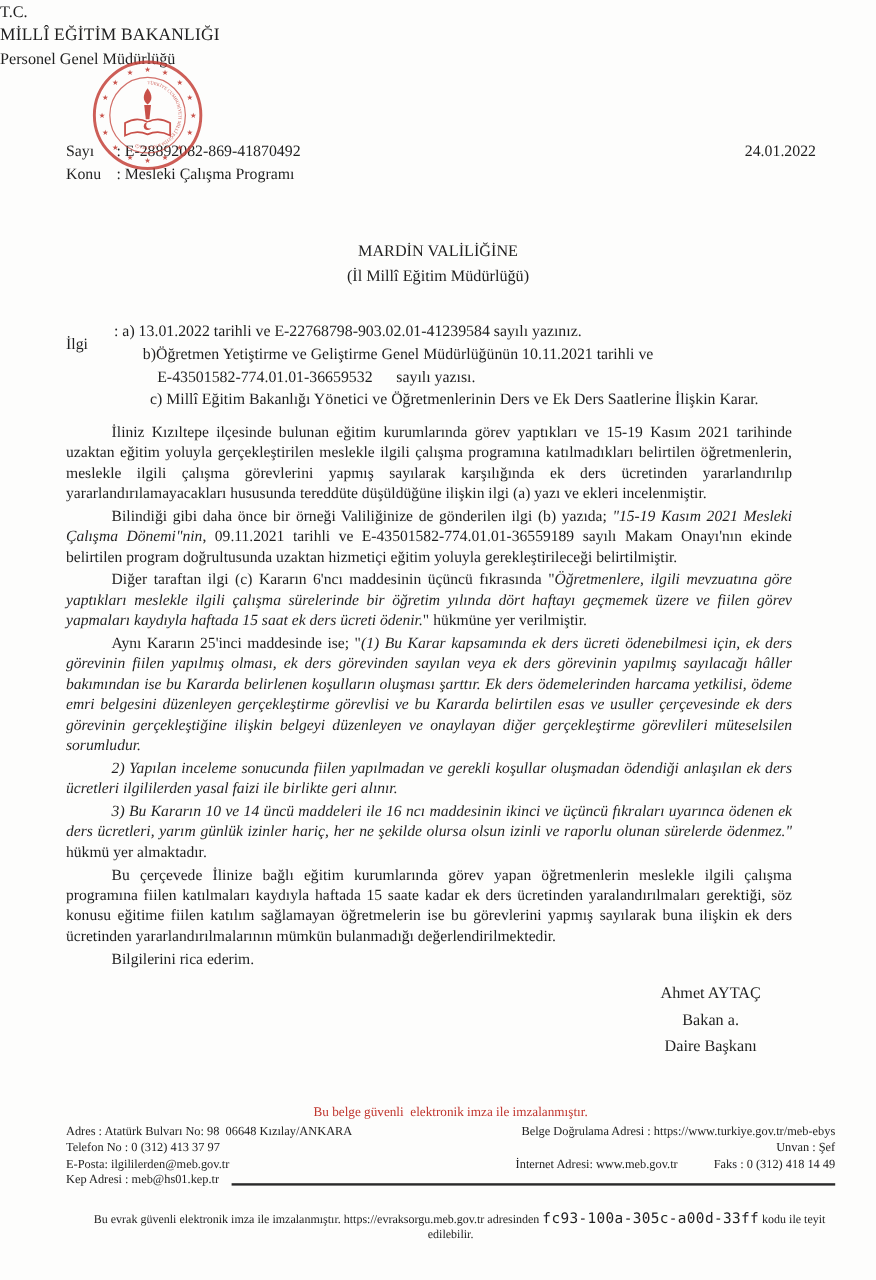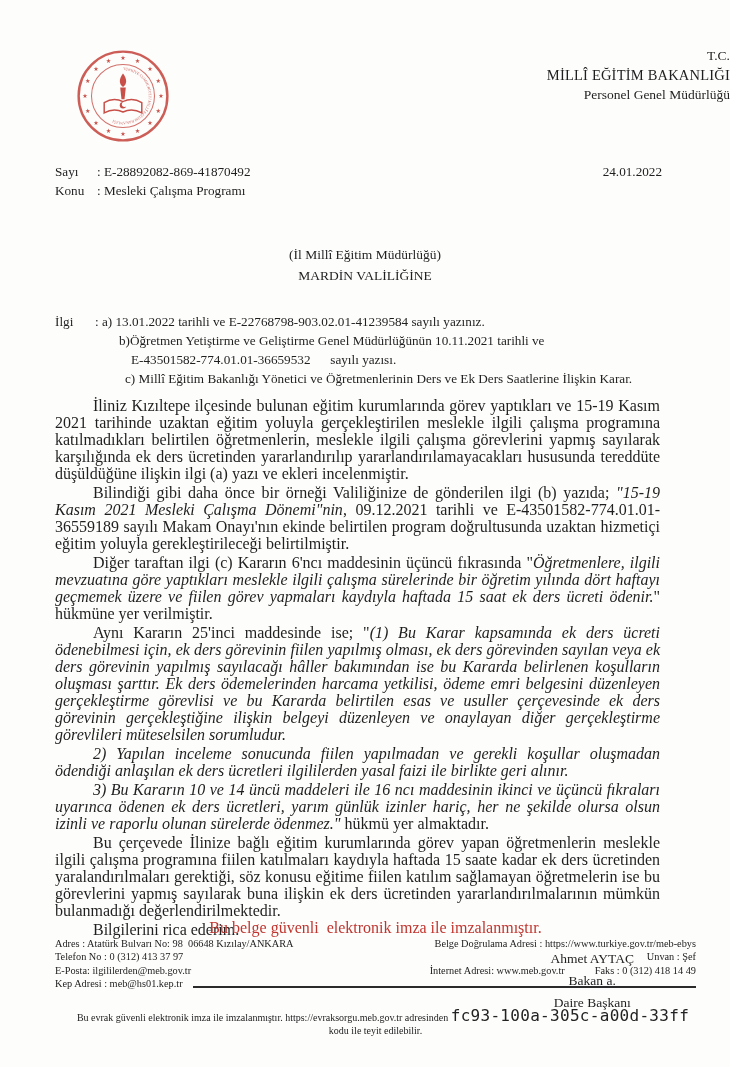--- a/index.html
+++ b/index.html
@@ -5,56 +5,56 @@
   :root { --red:#c0352e; --ink:#1f1f1f; }
   html,body{margin:0;padding:0;}
   body{background:#ffffff;}
   .page{
     width:730px;height:1067px;position:relative;overflow:hidden;
     background:#fdfdfc;color:var(--ink);
     font-family:"Liberation Serif","DejaVu Serif",serif;
   }
   
   .logo{position:absolute;left:76px;top:49px;}
-  .header-titles{padding-top:46px;text-align:right;}
+  .header-titles{text-align:left;}
   .t-tc{font-size:13.5px;line-height:19px;}
   .t-ministry{font-size:14.5px;line-height:20px;letter-spacing:.2px;}
   .t-dept{font-size:13.5px;line-height:19px;}
   
-  .meta{margin:58px 68px 0 55px;font-size:13.2px;line-height:19px;}
+  .meta{margin:58px 50px 0 55px;font-size:13.2px;line-height:19px;}
   .meta-row{display:flex;}
   .meta-label{width:42px;flex:none;}
   .meta-date{margin-left:auto;}
   
   .addressee{margin-top:44px;text-align:center;font-size:13.5px;line-height:21px;}
   
   .ilgi{margin:26px 66px 0 55px;font-size:13.2px;line-height:19px;position:relative;}
-  .ilgi-label{position:absolute;left:0;top:0;}
+  .ilgi-label{position:absolute;left:0;top:11px;}
   .ilgi-line{white-space:pre-wrap;display:block;}
   .ilgi-a{padding-left:40px;}
   .ilgi-b1{padding-left:64px;}
   .ilgi-b2{padding-left:76px;}
   .ilgi-c{padding-left:70px;}
   
-  .letter-body{margin:9px 70px 0 55px;font-size:16px;line-height:17px;text-align:justify;}
+  .letter-body{margin:9px 70px 0 55px;font-size:13px;line-height:17px;text-align:justify;}
   .letter-body p{margin:2px 0;text-indent:38px;}
   .it{font-style:italic;}
   
   .signature{margin:10px 96px 0 0;text-align:right;font-size:13.5px;}
   .sig-block{display:inline-block;text-align:center;line-height:22px;}
   
   .footer{position:absolute;left:55px;right:34px;top:921px;font-size:10.3px;line-height:13.6px;color:#222;}
-  .f-red{text-align:center;color:var(--red);font-size:16px;margin-bottom:2px;white-space:pre-wrap;}
+  .f-red{text-align:center;color:var(--red);font-size:11px;margin-bottom:2px;white-space:pre-wrap;}
   .f-row{display:flex;white-space:pre-wrap;align-items:flex-end;}
   .f-right{margin-left:auto;text-align:left;}
   .f-mid{margin-left:auto;}
   .f-gap{margin-left:30px;}
   .f-rule{flex:1;border-bottom:2px solid #2a2a2a;margin:0 0 3px 10px;}
   .f-verify{text-align:center;margin-top:4px;font-size:10px;white-space:pre-wrap;}
-  .f-code{font-family:"DejaVu Sans Mono","Liberation Mono",monospace;font-size:16px;letter-spacing:.3px;}
+  .f-code{font-family:"DejaVu Sans Mono","Liberation Mono",monospace;font-size:12px;letter-spacing:.3px;}
 </style>
 </head>
 <body>
 
 <div class="page">
 
   <svg class="logo" width="94" height="94" viewBox="0 0 100 100" xmlns="http://www.w3.org/2000/svg" xmlns:xlink="http://www.w3.org/1999/xlink">
     <defs>
       <path id="ringPath" d="M 50 22.5 A 27.5 27.5 0 1 1 49.9 22.5"></path>
     </defs>
@@ -102,35 +102,35 @@
       <span>: E-28892082-869-41870492</span>
       <span class="meta-date">24.01.2022</span>
     </div>
     <div class="meta-row">
       <span class="meta-label">Konu</span>
       <span>: Mesleki Çalışma Programı</span>
     </div>
   </div>
 
   <div class="addressee">
+    <div>MARDİN VALİLİĞİNE</div>
     <div>(İl Millî Eğitim Müdürlüğü)</div>
-    <div>MARDİN VALİLİĞİNE</div>
   </div>
 
   <div class="ilgi">
     <span class="ilgi-label">İlgi</span>
     <span class="ilgi-line ilgi-a">: a) 13.01.2022 tarihli ve E-22768798-903.02.01-41239584 sayılı yazınız.</span>
     <span class="ilgi-line ilgi-b1">b)Öğretmen Yetiştirme ve Geliştirme Genel Müdürlüğünün 10.11.2021 tarihli ve</span>
     <span class="ilgi-line ilgi-b2">E-43501582-774.01.01-36659532      sayılı yazısı.</span>
     <span class="ilgi-line ilgi-c">c) Millî Eğitim Bakanlığı Yönetici ve Öğretmenlerinin Ders ve Ek Ders Saatlerine İlişkin Karar.</span>
   </div>
 
   <div class="letter-body">
     <p><span>İliniz Kızıltepe ilçesinde bulunan eğitim kurumlarında görev yaptıkları ve 15-19 Kasım 2021 tarihinde uzaktan eğitim yoluyla gerçekleştirilen meslekle ilgili çalışma programına katılmadıkları belirtilen öğretmenlerin, meslekle ilgili çalışma görevlerini yapmış sayılarak karşılığında ek ders ücretinden yararlandırılıp yararlandırılamayacakları hususunda tereddüte düşüldüğüne ilişkin ilgi (a) yazı ve ekleri incelenmiştir.</span></p>
-    <p><span>Bilindiği gibi daha önce bir örneği Valiliğinize de gönderilen ilgi (b) yazıda; </span><span class="it">"15-19 Kasım 2021 Mesleki Çalışma Dönemi"nin</span><span>, 09.12.2021 tarihli ve E-43501582-774.01.01-36559189 sayılı Makam Onayı'nın ekinde belirtilen program doğrultusunda uzaktan hizmetiçi eğitim yoluyla gerekleştirileceği belirtilmiştir.</span></p>
+    <p><span>Bilindiği gibi daha önce bir örneği Valiliğinize de gönderilen ilgi (b) yazıda; </span><span class="it">"15-19 Kasım 2021 Mesleki Çalışma Dönemi"nin</span><span>, 09.11.2021 tarihli ve E-43501582-774.01.01-36559189 sayılı Makam Onayı'nın ekinde belirtilen program doğrultusunda uzaktan hizmetiçi eğitim yoluyla gerekleştirileceği belirtilmiştir.</span></p>
     <p><span>Diğer taraftan ilgi (c) Kararın 6'ncı maddesinin üçüncü fıkrasında "</span><span class="it">Öğretmenlere, ilgili mevzuatına göre yaptıkları meslekle ilgili çalışma sürelerinde bir öğretim yılında dört haftayı geçmemek üzere ve fiilen görev yapmaları kaydıyla haftada 15 saat ek ders ücreti ödenir.</span><span>" hükmüne yer verilmiştir.</span></p>
     <p><span>Aynı Kararın 25'inci maddesinde ise; "</span><span class="it">(1) Bu Karar kapsamında ek ders ücreti ödenebilmesi için, ek ders görevinin fiilen yapılmış olması, ek ders görevinden sayılan veya ek ders görevinin yapılmış sayılacağı hâller bakımından ise bu Kararda belirlenen koşulların oluşması şarttır. Ek ders ödemelerinden harcama yetkilisi, ödeme emri belgesini düzenleyen gerçekleştirme görevlisi ve bu Kararda belirtilen esas ve usuller çerçevesinde ek ders görevinin gerçekleştiğine ilişkin belgeyi düzenleyen ve onaylayan diğer gerçekleştirme görevlileri müteselsilen sorumludur.</span></p>
     <p class="it"><span>2) Yapılan inceleme sonucunda fiilen yapılmadan ve gerekli koşullar oluşmadan ödendiği anlaşılan ek ders ücretleri ilgililerden yasal faizi ile birlikte geri alınır.</span></p>
     <p><span class="it">3) Bu Kararın 10 ve 14 üncü maddeleri ile 16 ncı maddesinin ikinci ve üçüncü fıkraları uyarınca ödenen ek ders ücretleri, yarım günlük izinler hariç, her ne şekilde olursa olsun izinli ve raporlu olunan sürelerde ödenmez."</span><span> hükmü yer almaktadır.</span></p>
     <p><span>Bu çerçevede İlinize bağlı eğitim kurumlarında görev yapan öğretmenlerin meslekle ilgili çalışma programına fiilen katılmaları kaydıyla haftada 15 saate kadar ek ders ücretinden yaralandırılmaları gerektiği, söz konusu eğitime fiilen katılım sağlamayan öğretmelerin ise bu görevlerini yapmış sayılarak buna ilişkin ek ders ücretinden yararlandırılmalarının mümkün bulanmadığı değerlendirilmektedir.</span></p>
     <p><span>Bilgilerini rica ederim.</span></p>
   </div>
 
   <div class="signature">
     <div class="sig-block">

